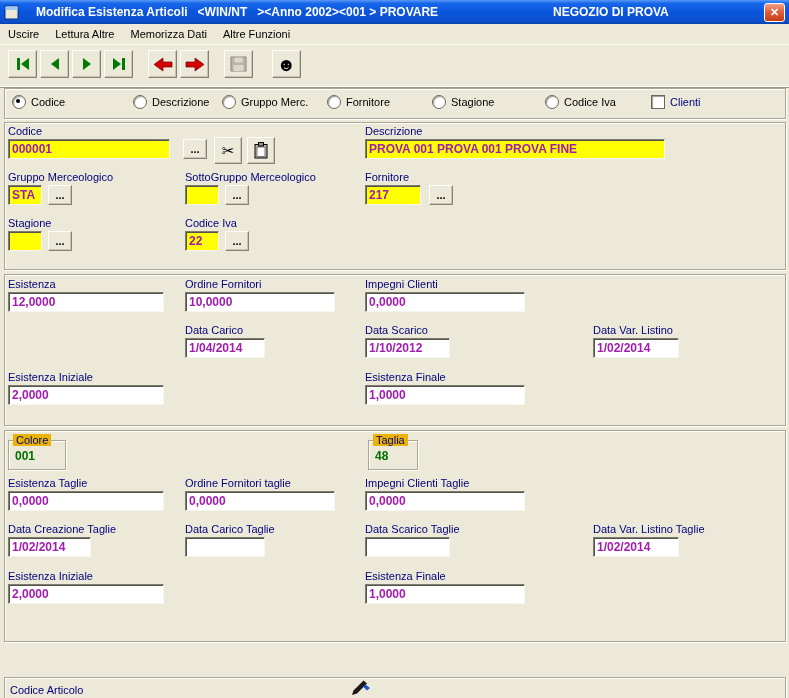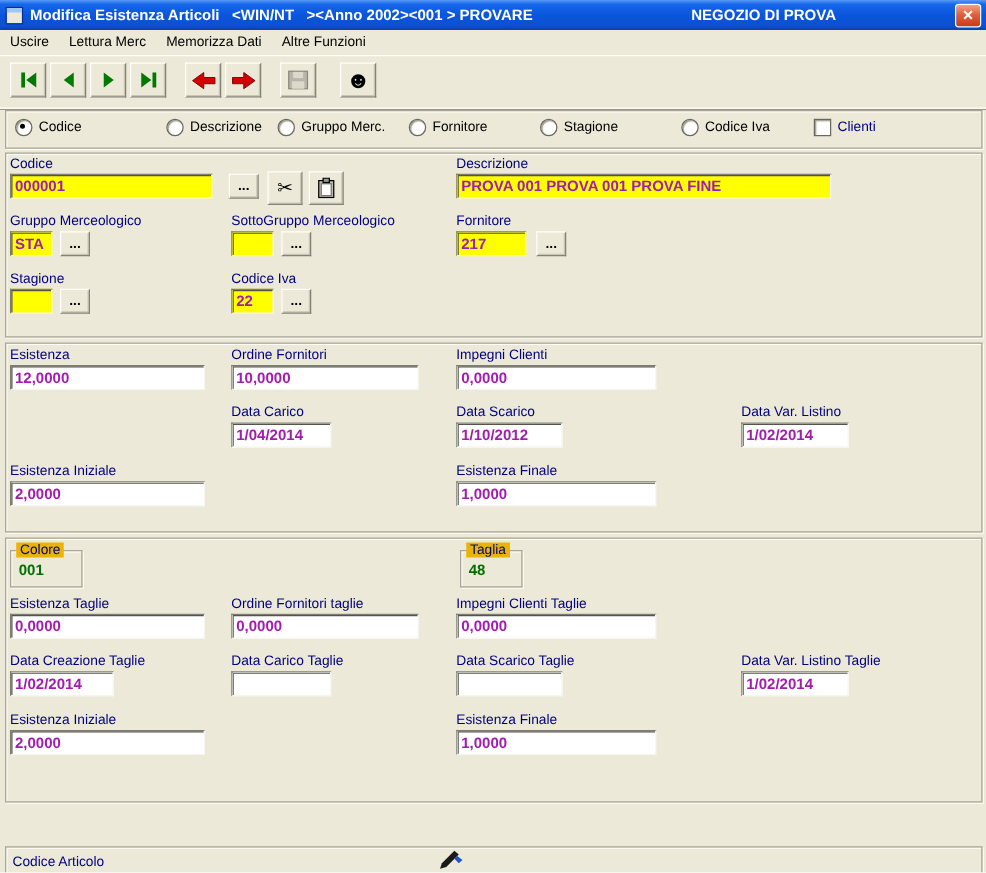--- a/index.html
+++ b/index.html
@@ -2,21 +2,21 @@
 <html><head>
 <meta charset="utf-8">
 <style>
   html,body{margin:0;padding:0;background:#fff}
   body{font-family:"Liberation Sans",sans-serif}
   .window{position:relative;width:789px;height:698px;background:#ECE9D8;overflow:hidden}
   
   .titlebar{position:absolute;left:0;top:0;width:100%;height:24px;
     background:linear-gradient(180deg,#5a9af6 0%,#1767ea 14%,#0a55dd 50%,#0c52cf 86%,#0a41ae 100%);
     display:flex;align-items:center;padding:0 4px;color:#fff;font-size:12px;font-weight:bold;box-sizing:border-box}
-  .title-text{margin-left:5px;white-space:pre}
+  .title-text{margin-left:17px;white-space:pre}
   .shop-name{position:absolute;left:553px;top:5px;white-space:nowrap}
   .close-btn{position:absolute;right:4px;top:3px;width:21px;height:19px;
     background:linear-gradient(180deg,#f5a088,#e1603c 45%,#c83c17);
     border:1px solid #fff;border-radius:3px;color:#fff;font-size:11px;font-weight:bold;
     display:flex;align-items:center;justify-content:center;cursor:pointer;padding:0}
   
   .menubar{position:absolute;left:0;top:24px;width:100%;height:20px;display:flex;align-items:center;font-size:11px;color:#000}
   .menu-item{padding:3px 8px;cursor:pointer}
   
   .toolbar{position:absolute;left:0;top:44px;width:100%;height:41px;border-top:1px solid #fffef6;border-bottom:1px solid #fffef6;box-shadow:0 1px 0 #9a9787}
@@ -66,21 +66,21 @@
     </span>
     <span class="title-text">Modifica Esistenza Articoli   &lt;WIN/NT   &gt;&lt;Anno 2002&gt;&lt;001 &gt; PROVARE</span>
     <span class="shop-name">NEGOZIO DI PROVA</span>
     <button class="close-btn">
         <span>✕</span>
       </button>
   </div>
 
   <div class="menubar">
     <span class="menu-item">Uscire</span>
-    <span class="menu-item">Lettura Merc</span>
+    <span class="menu-item">Lettura Altre</span>
     <span class="menu-item">Memorizza Dati</span>
     <span class="menu-item">Altre Funzioni</span>
   </div>
 
   <div class="toolbar">
     <button class="tbtn" style="left:8px">
       <svg width="16" height="14" viewBox="0 0 16 14">
           <rect x="2" y="1" width="3" height="12" fill="#007A00"></rect>
           <polygon points="14,1 14,13 6,7" fill="#007A00"></polygon>
         </svg>

